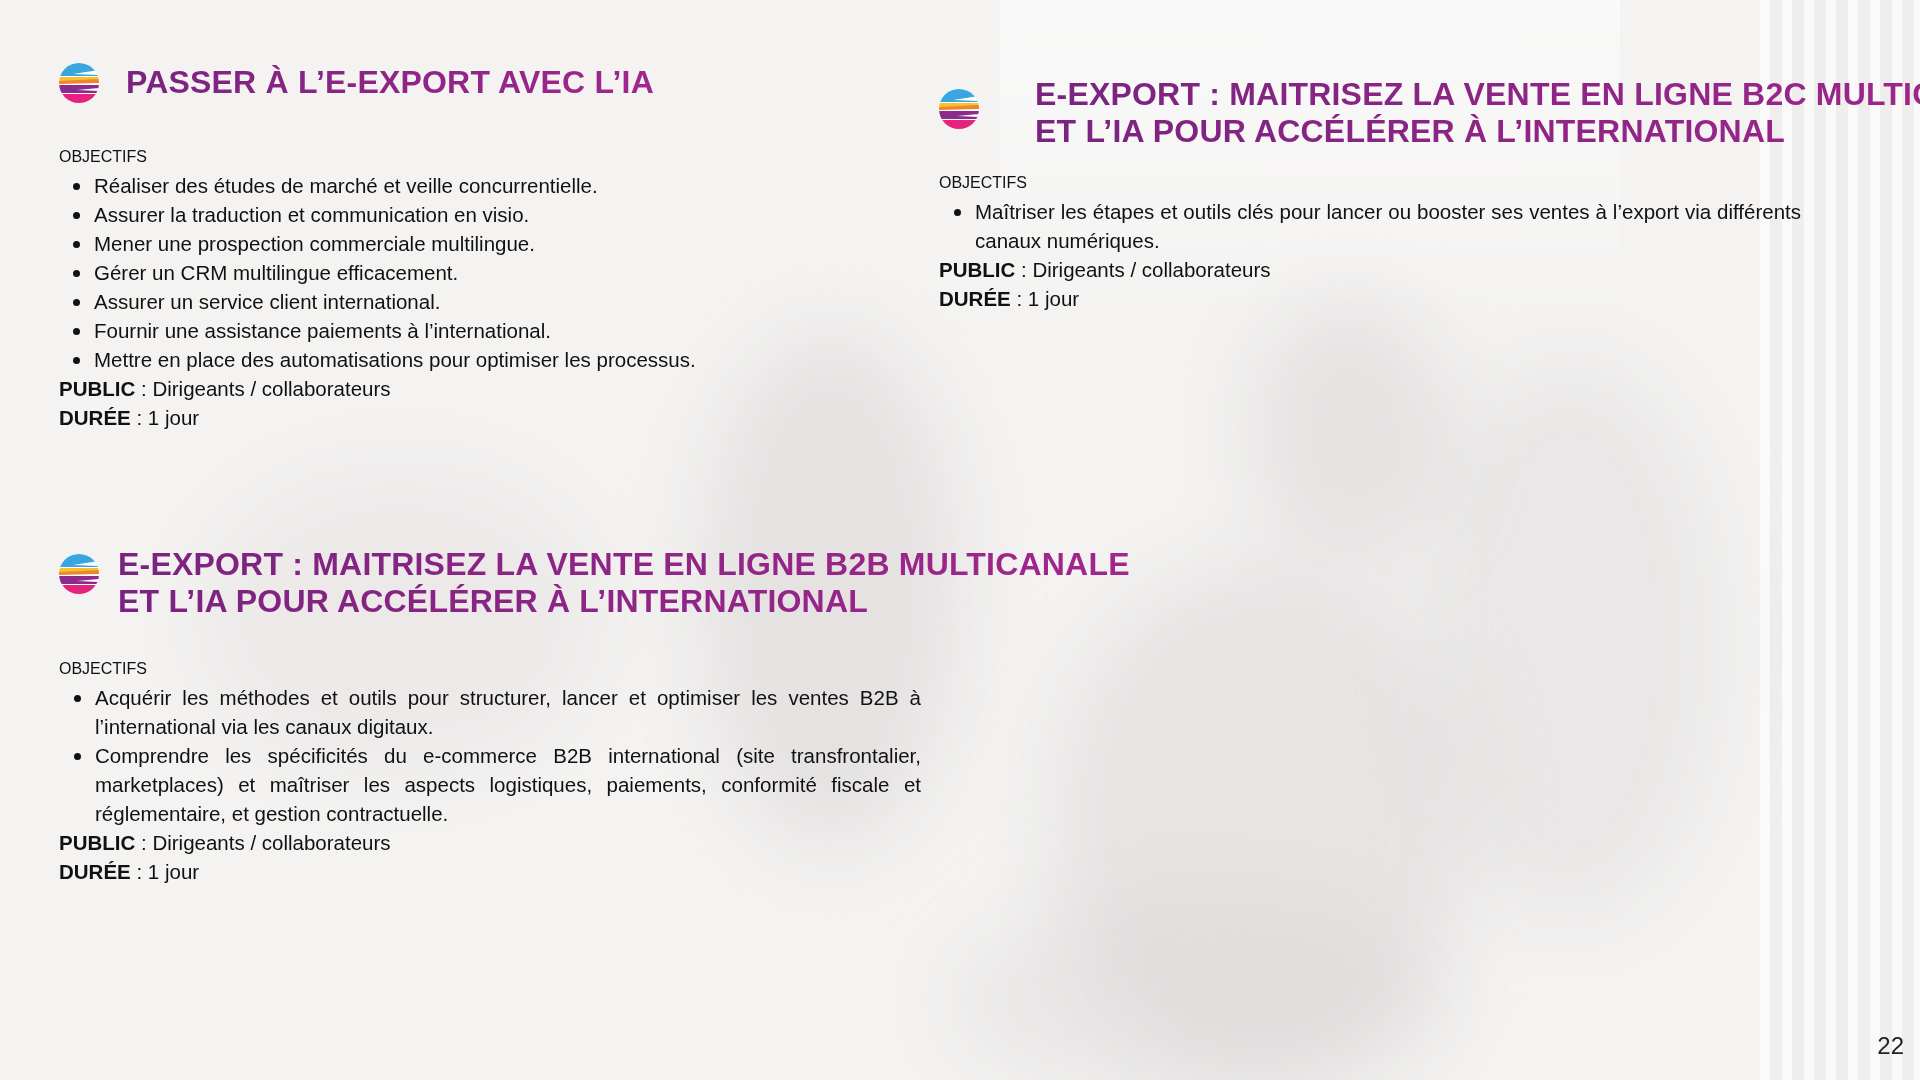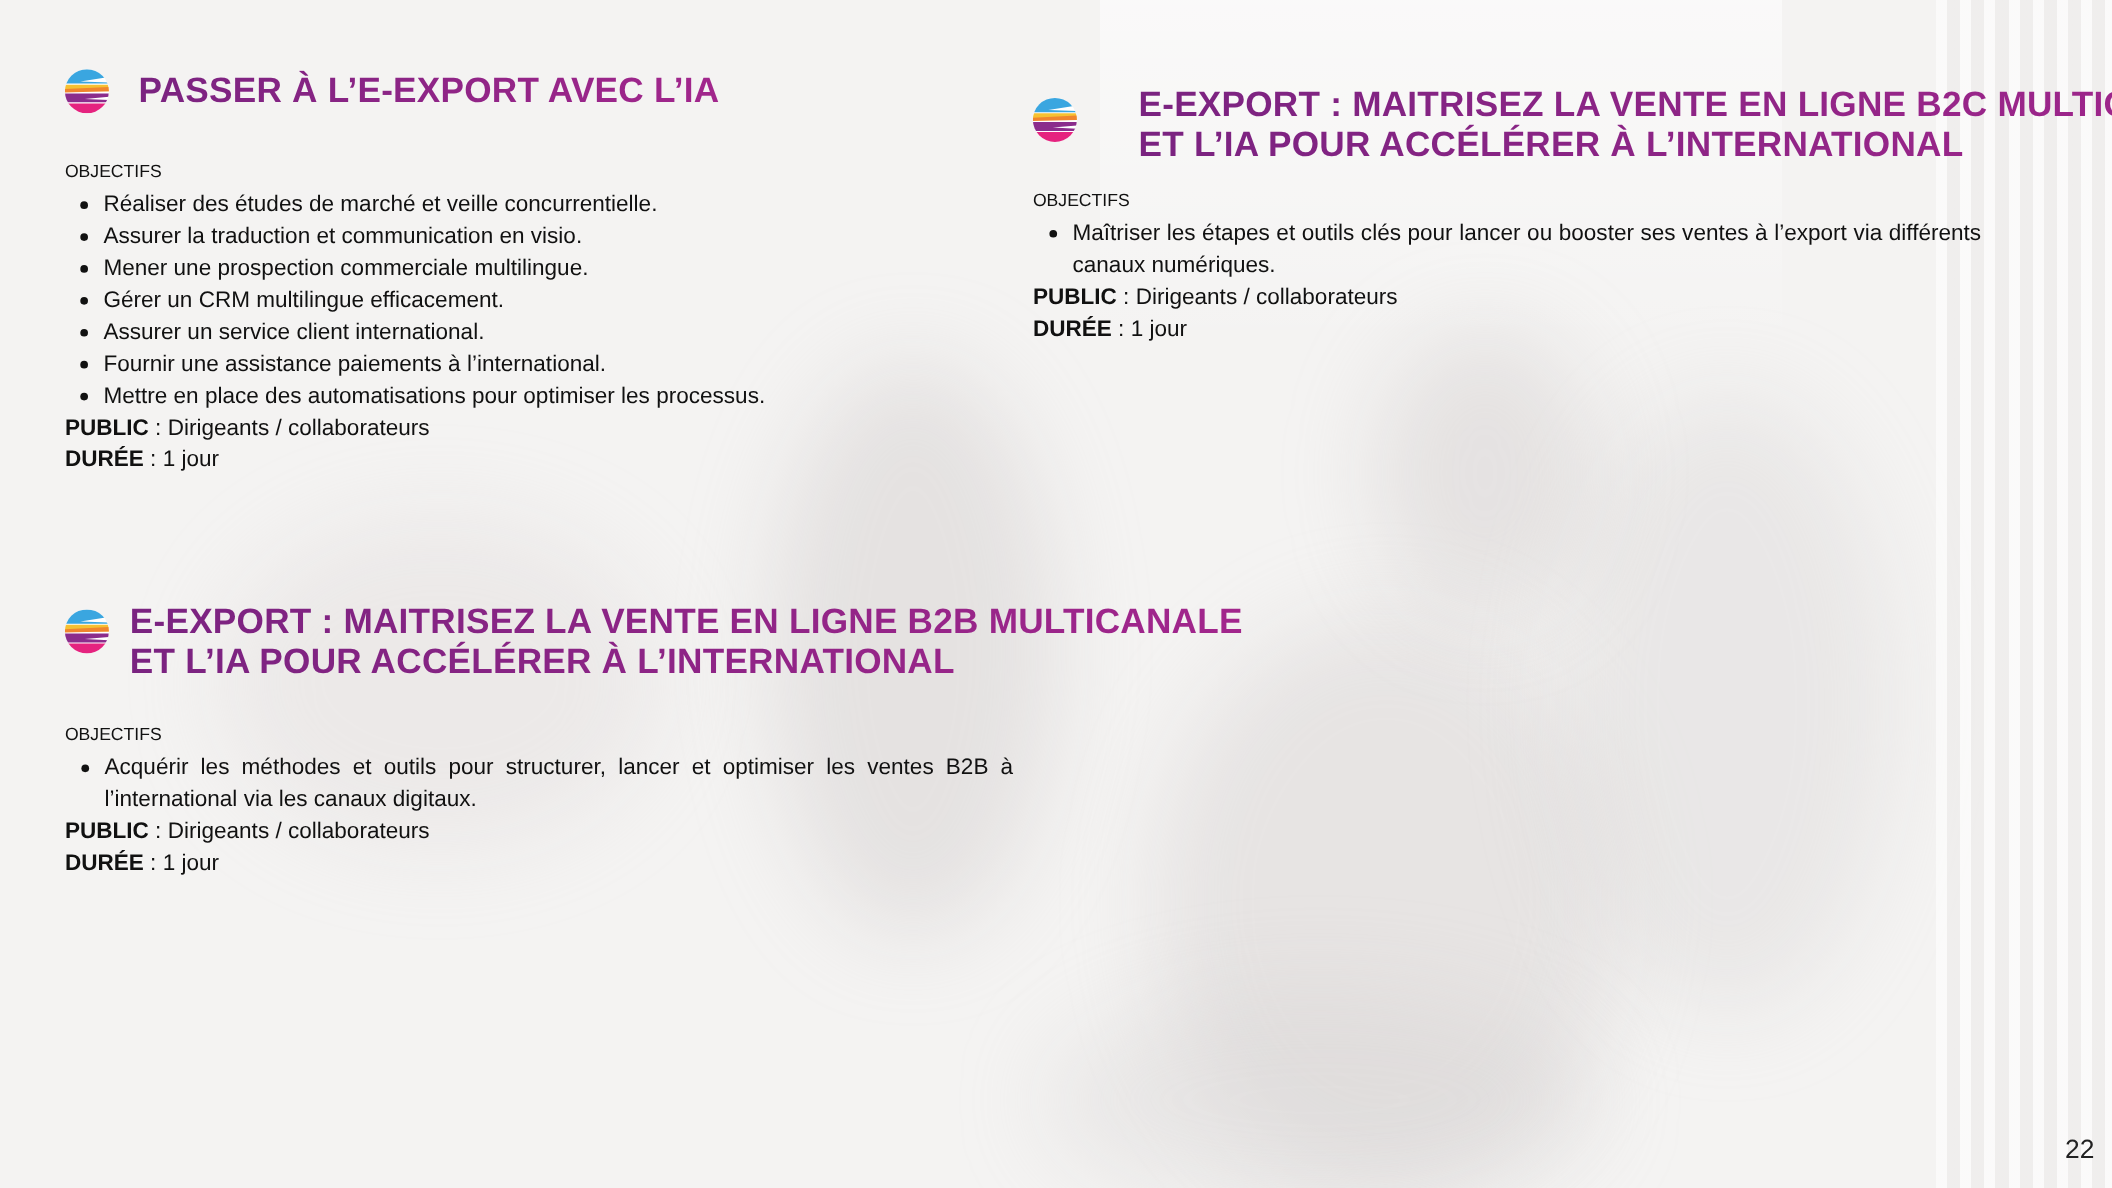--- a/index.html
+++ b/index.html
@@ -130,20 +130,21 @@
     </g>
   </svg>
   <div class="title" style="left:118px; top:6px;">
     <div>E-EXPORT : MAITRISEZ LA VENTE EN LIGNE B2B MULTICANALE</div>
     <div>ET L’IA POUR ACCÉLÉRER À L’INTERNATIONAL</div>
   </div>
   <div class="body-text" style="left:59px; top:114px; width:862px;">
     <div class="objectifs-heading">OBJECTIFS</div>
     <ul class="bullets justify">
       <li>Acquérir les méthodes et outils pour structurer, lancer et optimiser les ventes B2B à l’international via les canaux digitaux.</li>
+      <li>Comprendre les spécificités du e-commerce B2B international (site transfrontalier, marketplaces) et maîtriser les aspects logistiques, paiements, conformité fiscale et réglementaire, et gestion contractuelle.</li>
     </ul>
     <div><span class="label">PUBLIC</span><span> : Dirigeants / collaborateurs</span></div>
     <div><span class="label">DURÉE</span><span> : 1 jour</span></div>
   </div>
 </div>
 
 <div class="section" style="left:920px; top:60px; width:900px; height:400px;">
   <svg class="logo-icon" viewBox="0 0 40 40" style="left:19px; top:29px;">
     <defs>
         <clipPath id="c3">

